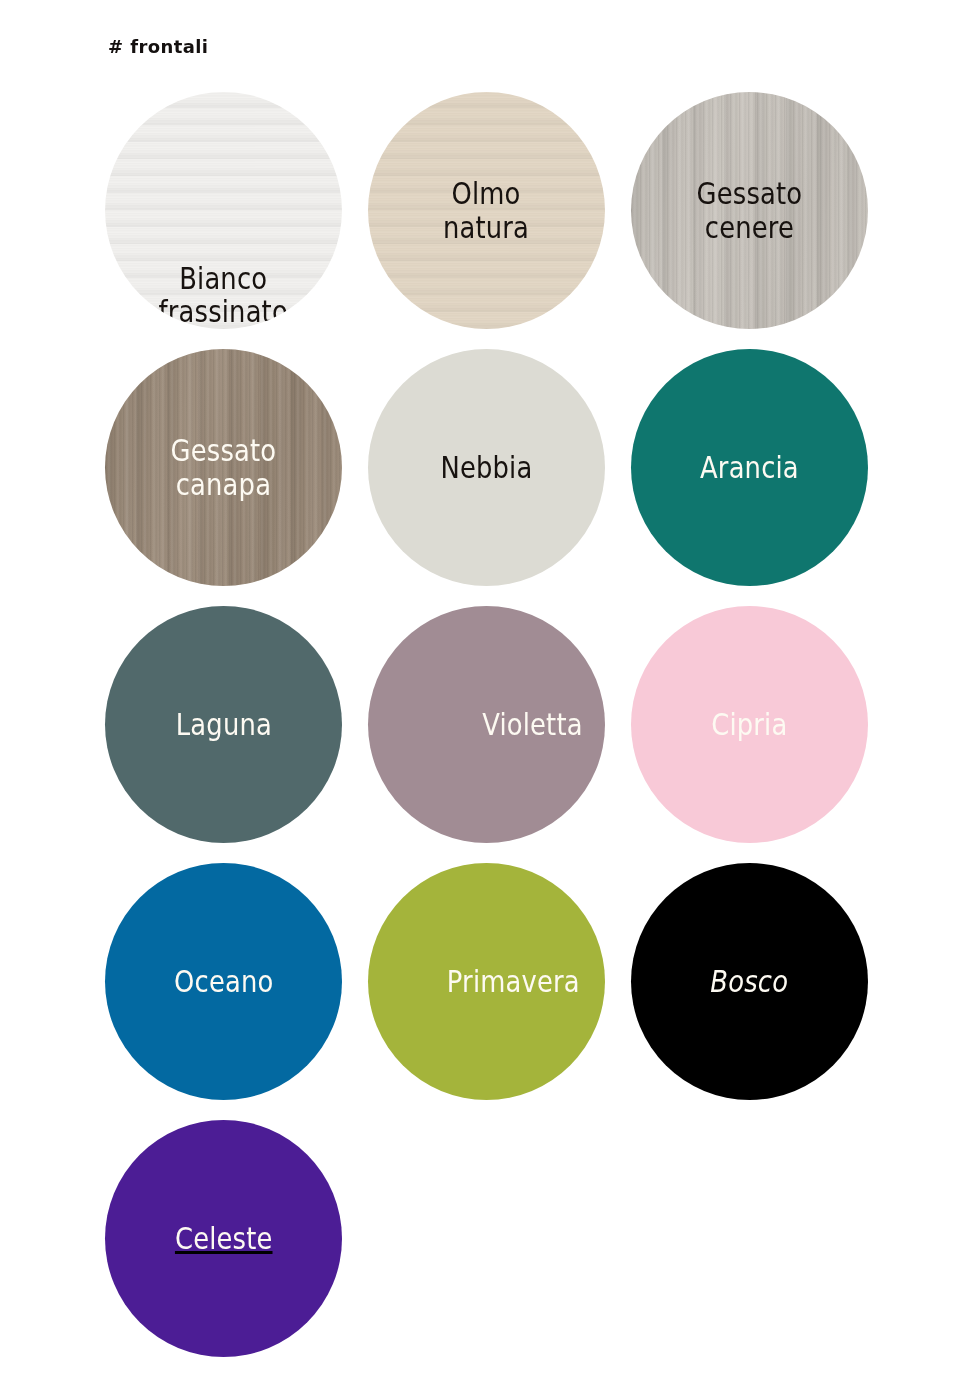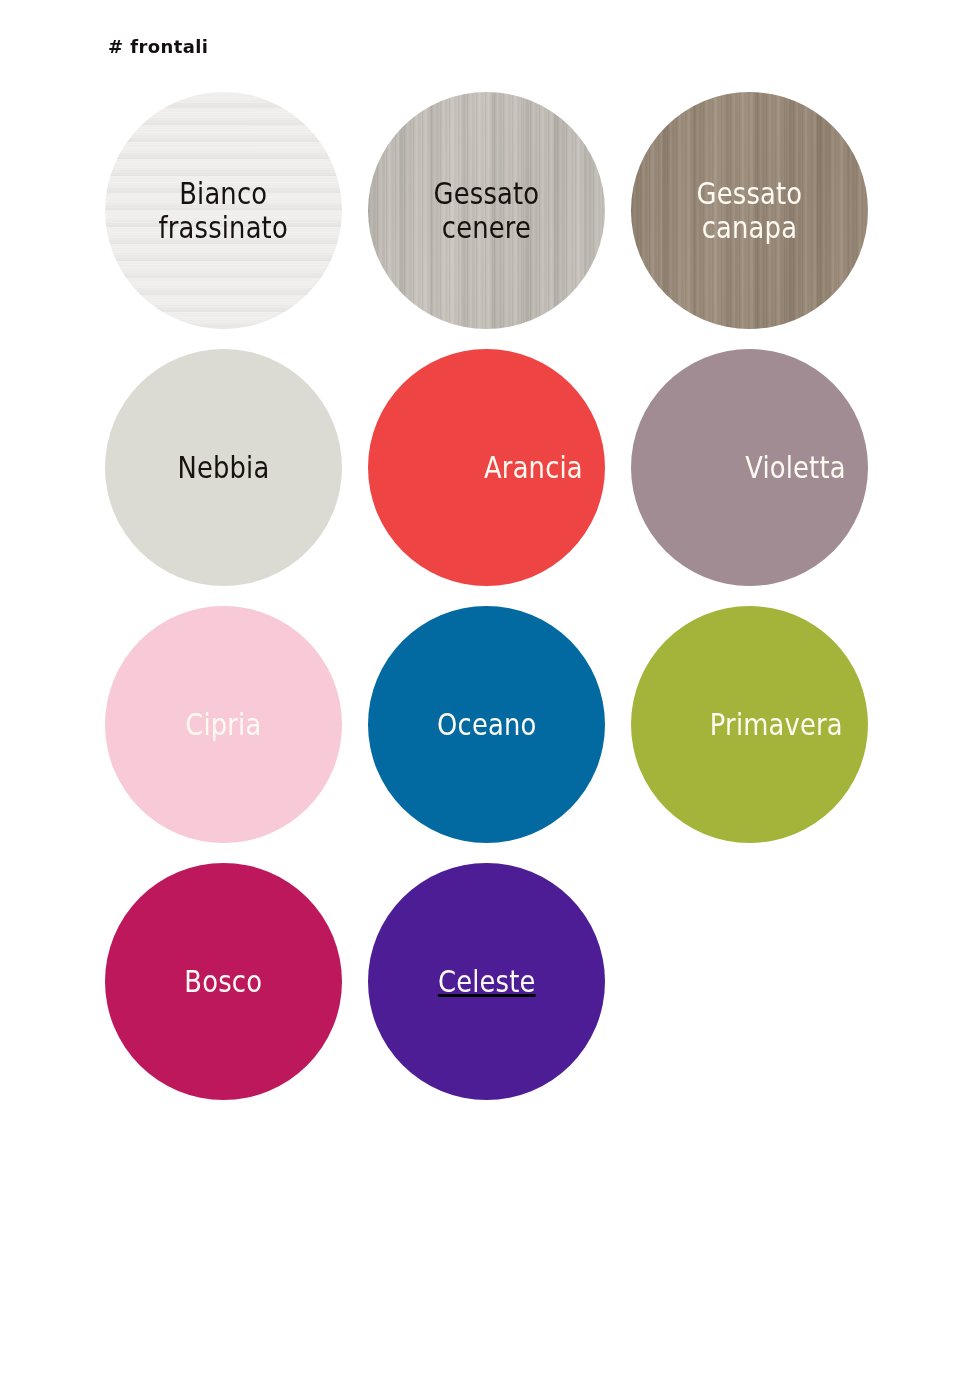--- a/index.html
+++ b/index.html
@@ -130,60 +130,69 @@
   .label-light { color: #fdfaf2; }
 </style>
 </head>
 <body>
 
 <div class="page">
 
   <div class="page-header"># frontali</div>
 
   <div class="swatch-grid">
-      <div class="swatch tex-horizontal" style="background: rgb(242, 241, 239);">
+      <div class="swatch tex-horizontal" style="background: rgb(242, 241, 239); align-items: flex-end;">
         <div class="swatch-texture"></div>
         <div class="swatch-label label-dark">Bianco
 frassinato</div>
       </div>
+      <div class="swatch tex-horizontal" style="background: rgb(227, 215, 197);">
+        <div class="swatch-texture"></div>
+        <div class="swatch-label label-dark">Olmo
+natura</div>
+      </div>
       <div class="swatch tex-vertical" style="background: rgb(200, 195, 188);">
         <div class="swatch-texture"></div>
         <div class="swatch-label label-dark">Gessato
 cenere</div>
       </div>
       <div class="swatch tex-vertical" style="background: rgb(155, 138, 120);">
         <div class="swatch-texture"></div>
         <div class="swatch-label label-light">Gessato
 canapa</div>
       </div>
       <div class="swatch" style="background: rgb(220, 219, 211);">
         <div class="swatch-texture"></div>
         <div class="swatch-label label-dark">Nebbia</div>
       </div>
-      <div class="swatch" style="background: #ef4444; justify-content: flex-end;">
+      <div class="swatch" style="background: #0f766e;">
         <div class="swatch-texture"></div>
         <div class="swatch-label label-light">Arancia</div>
       </div>
+      <div class="swatch" style="background: rgb(81, 105, 107);">
+        <div class="swatch-texture"></div>
+        <div class="swatch-label label-light">Laguna</div>
+      </div>
       <div class="swatch" style="background: rgb(161, 140, 148); justify-content: flex-end;">
         <div class="swatch-texture"></div>
         <div class="swatch-label label-light">Violetta</div>
       </div>
       <div class="swatch" style="background: rgb(248, 201, 215);">
         <div class="swatch-texture"></div>
         <div class="swatch-label label-light">Cipria</div>
       </div>
       <div class="swatch" style="background: #0369a1;">
         <div class="swatch-texture"></div>
         <div class="swatch-label label-light">Oceano</div>
       </div>
       <div class="swatch" style="background: rgb(164, 180, 59); justify-content: flex-end;">
         <div class="swatch-texture"></div>
         <div class="swatch-label label-light">Primavera</div>
       </div>
-      <div class="swatch" style="background: #be185d;">
+      <div class="swatch" style="background: #000000; font-style: italic;">
         <div class="swatch-texture"></div>
         <div class="swatch-label label-light">Bosco</div>
       </div>
       <div class="swatch" style="background: #4c1d95; text-decoration: underline;">
         <div class="swatch-texture"></div>
         <div class="swatch-label label-light">Celeste</div>
       </div>
     </div>
 
 </div>

